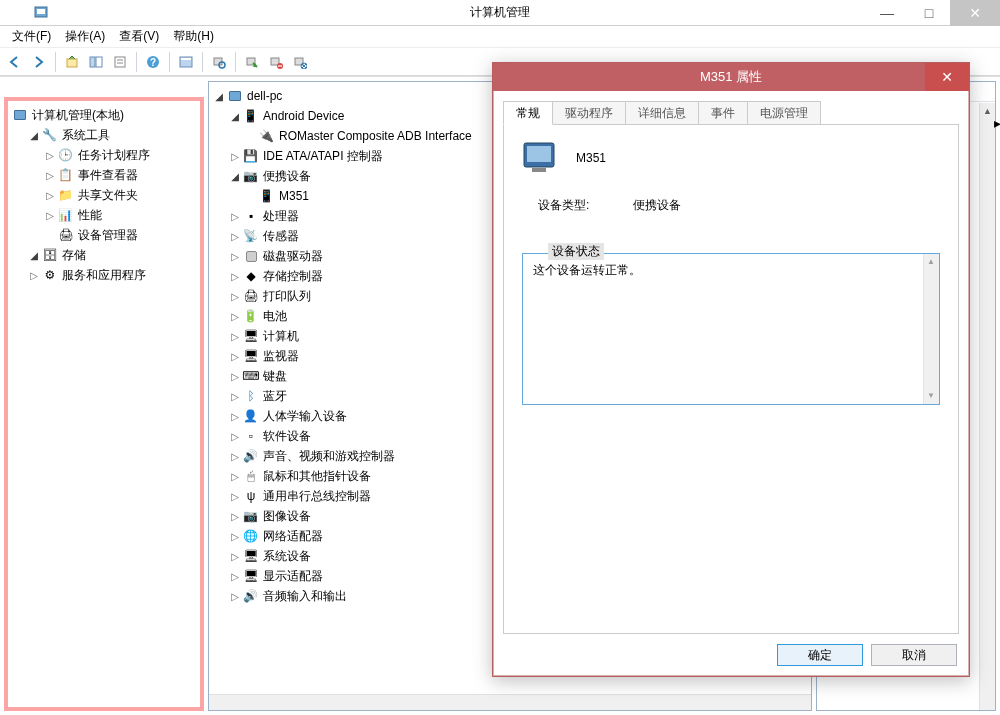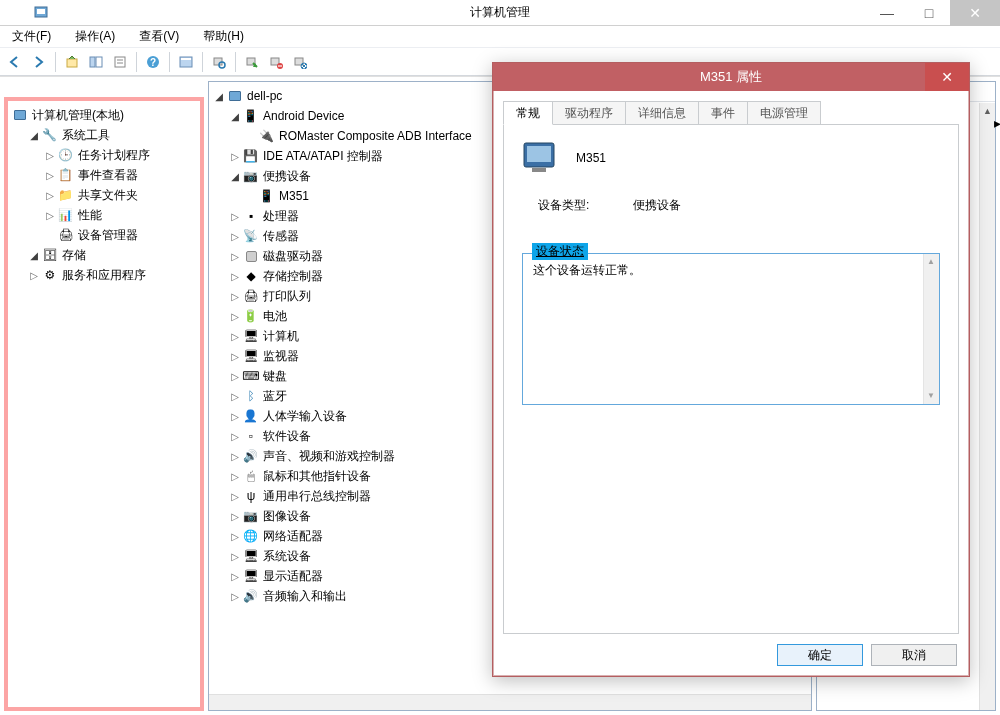--- a/index.html
+++ b/index.html
@@ -7,21 +7,21 @@
 
 
 .titlebar { height: 26px; background: #fff; border-bottom: 1px solid #d0d0d0; display: flex; align-items: center; position: relative; padding-left: 28px; }
 .titlebar-icon { width: 16px; height: 16px; margin: 0 6px; display:inline-block; }
 .titlebar-title { position:absolute; left:0; right:0; text-align:center; }
 .win-controls { position:absolute; right:0; top:0; display:flex; height:26px; }
 .win-btn { width: 42px; display:flex; align-items:center; justify-content:center; font-size:14px; }
 .win-btn.close-main { background:#c5c5c5; color:#fff; width:50px; }
 .win-btn.min,.win-btn.max { color:#555; }
 
-.menubar { height: 22px; display:flex; align-items:center; padding:0 6px; gap: 12px; border-bottom:1px solid #eceef2; }
+.menubar { height: 22px; display:flex; align-items:center; padding:0 6px; gap: 2px; border-bottom:1px solid #eceef2; }
 .menu-item { padding: 2px 6px; }
 
 .toolbar { height: 28px; display:flex; align-items:center; padding: 0 4px; gap:2px; border-bottom:1px solid #d4d8dd; }
 .tb-btn { width:22px; height:22px; display:flex; align-items:center; justify-content:center; border:1px solid transparent; }
 .tb-sep { width:1px; height:20px; background:#cfd4da; margin:0 3px; }
 .tb-btn svg{display:block}
 
 .panes { display:flex; height: calc(715px - 26px - 22px - 28px); border-top:1px solid #e0e0e0;}
 .pane-left { width: 200px; border:4px solid #fca5a5; margin:20px 2px 4px 4px; overflow:auto; background:#fff; padding:4px 0; }
 .pane-mid { flex:1; border:1px solid #9db1c8; margin:4px 2px; overflow:auto; background:#fff; padding:4px 0; position:relative; }
@@ -46,21 +46,21 @@
 .tab{ padding:3px 12px; border:1px solid #c9cccf; border-bottom:none; background:#fff; margin-right:-1px; position:relative; top:1px; font-size:12px;}
 .tab.active{ background:#fff; z-index:2; border-bottom:1px solid #fff;}
 .tab:not(.active){ background:#f5f5f5; color:#555;}
 .tabcontent{ flex:1; border:1px solid #c9cccf; padding:16px 18px; position:relative; background:#fff;}
 .dev-head{display:flex; align-items:center; gap:16px; margin-bottom:22px;}
 .dev-head-icon{width:38px;height:34px;}
 .prop-row{ display:flex; margin:8px 16px; }
 .prop-label{ width:95px; }
 .prop-val{}
 .status-group{ margin-top:22px;}
-.status-label{ position:relative; top:7px; left:10px; background:#0ea5e9; padding:0 4px; display:inline-block; z-index:2;text-decoration:underline;}
+.status-label{ position:relative; top:7px; left:26px; background:#e5e5e5; padding:0 4px; display:inline-block; z-index:2;}
 .status-box{ border:1px solid #64a8dc; height:152px; padding:8px 10px; position:relative; overflow:hidden;}
 .status-scroll{ position:absolute; right:0; top:0; bottom:0; width:16px; background:#f0f0f0; border-left:1px solid #e4e4e4;}
 .status-up{position:absolute;top:0;right:0;width:16px;height:16px;text-align:center;color:#a0a0a0;font-size:8px;line-height:16px}
 .status-dn{position:absolute;bottom:0;right:0;width:16px;height:16px;text-align:center;color:#a0a0a0;font-size:8px;line-height:16px}
 .dialog-buttons{ display:flex; justify-content:flex-end; gap:8px; padding:10px 2px 0;}
 .dlg-btn{ width:86px; height:22px; border:1px solid #aeb3b9; background:#f0f0f0; display:flex; align-items:center; justify-content:center;}
 .dlg-btn.primary{ border:1px solid #3399dd; background:#e8f2fb;}
 
 
 .ic-comp{background:#6fa8d6;border:1px solid #3f6d96;border-radius:1px;width:12px;height:10px}

